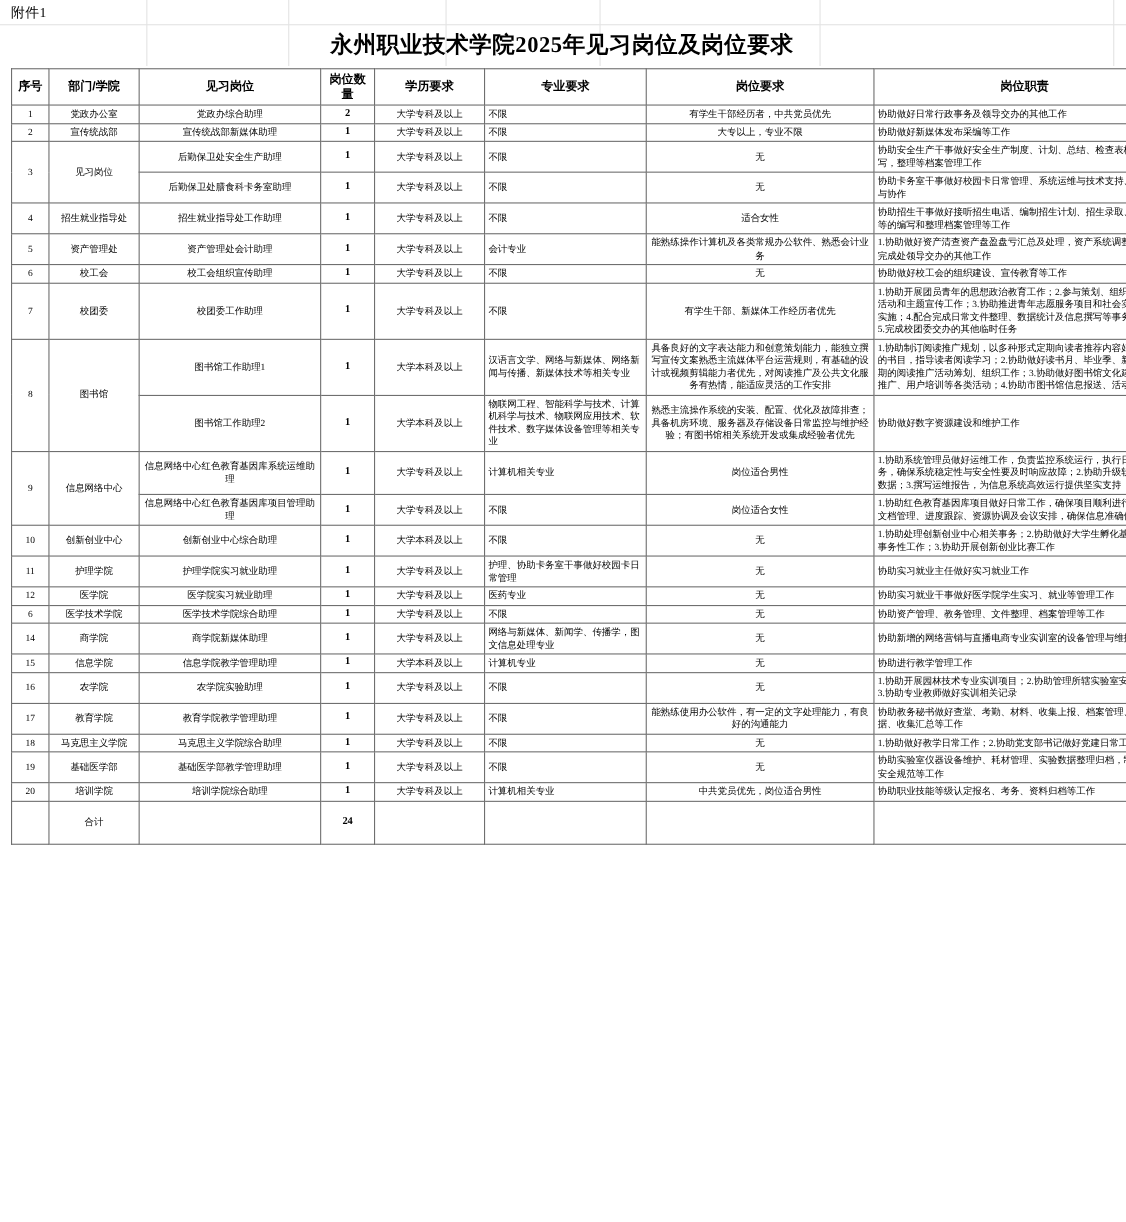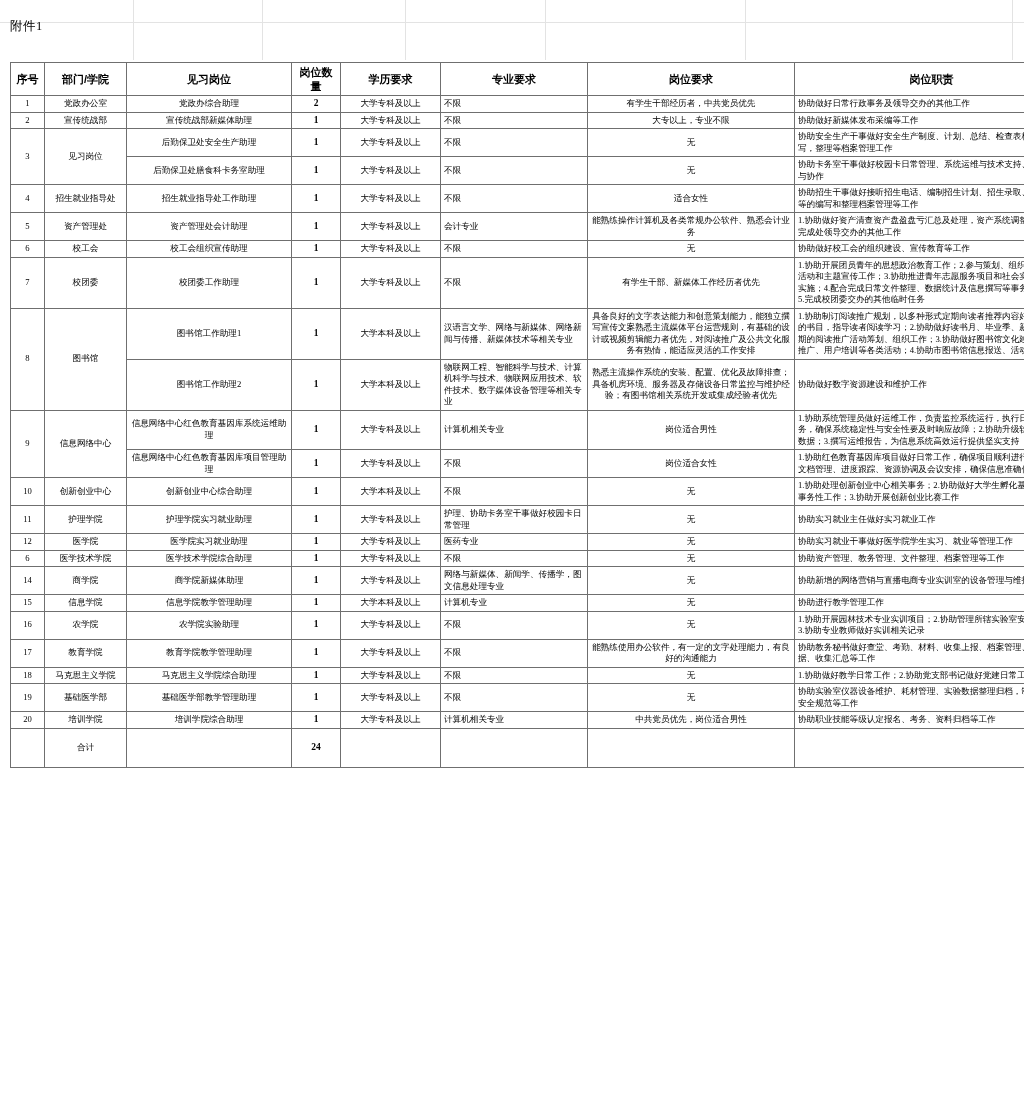--- a/index.html
+++ b/index.html
@@ -38,21 +38,21 @@
   .sheet-grid u {
     position: absolute;
     left: 0;
     width: 1024px;
     height: 1px;
     background: #e3e3e3;
   }
   .attach-label {
     position: absolute;
     left: 10px;
-    top: 18px;
+    top: 3px;
     font-size: 12.5px;
     line-height: 16px;
     letter-spacing: 0.5px;
     white-space: nowrap;
   }
   .doc-title {
     position: absolute;
     left: 10px;
     top: 26px;
     width: 1002px;
@@ -117,20 +117,21 @@
     <i style="left:262px"></i>
     <i style="left:405px"></i>
     <i style="left:545px"></i>
     <i style="left:745px"></i>
     <i style="left:1012px"></i>
     <u style="top:22px"></u>
   </div>
 
   <div class="attach-label">附件1</div>
 
+  <div class="doc-title">永州职业技术学院2025年见习岗位及岗位要求</div>
 
   <table class="jobs">
     <thead>
       <tr>
         <th class="h-idx">序号</th>
         <th class="h-dept">部门/学院</th>
         <th class="h-post">见习岗位</th>
         <th class="h-num">岗位数量</th>
         <th class="h-edu">学历要求</th>
         <th class="h-major">专业要求</th>

